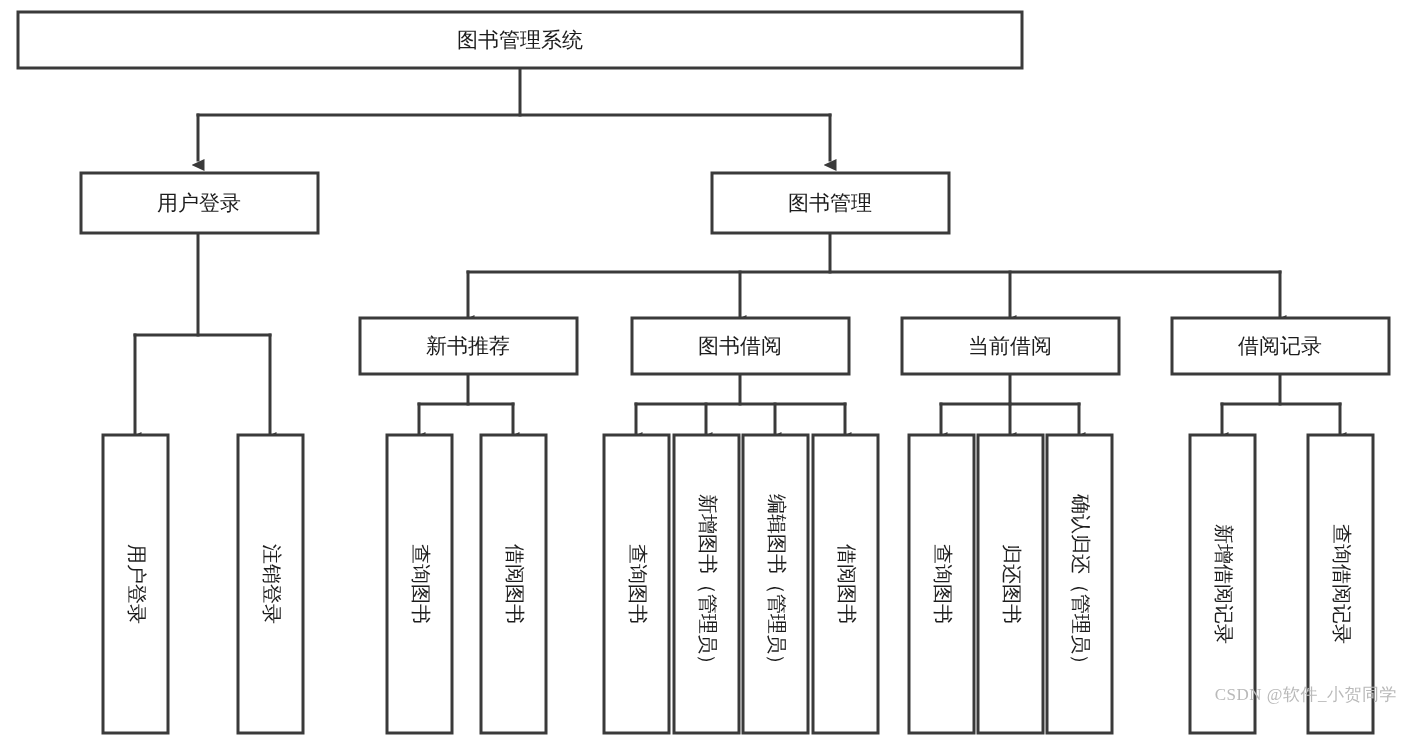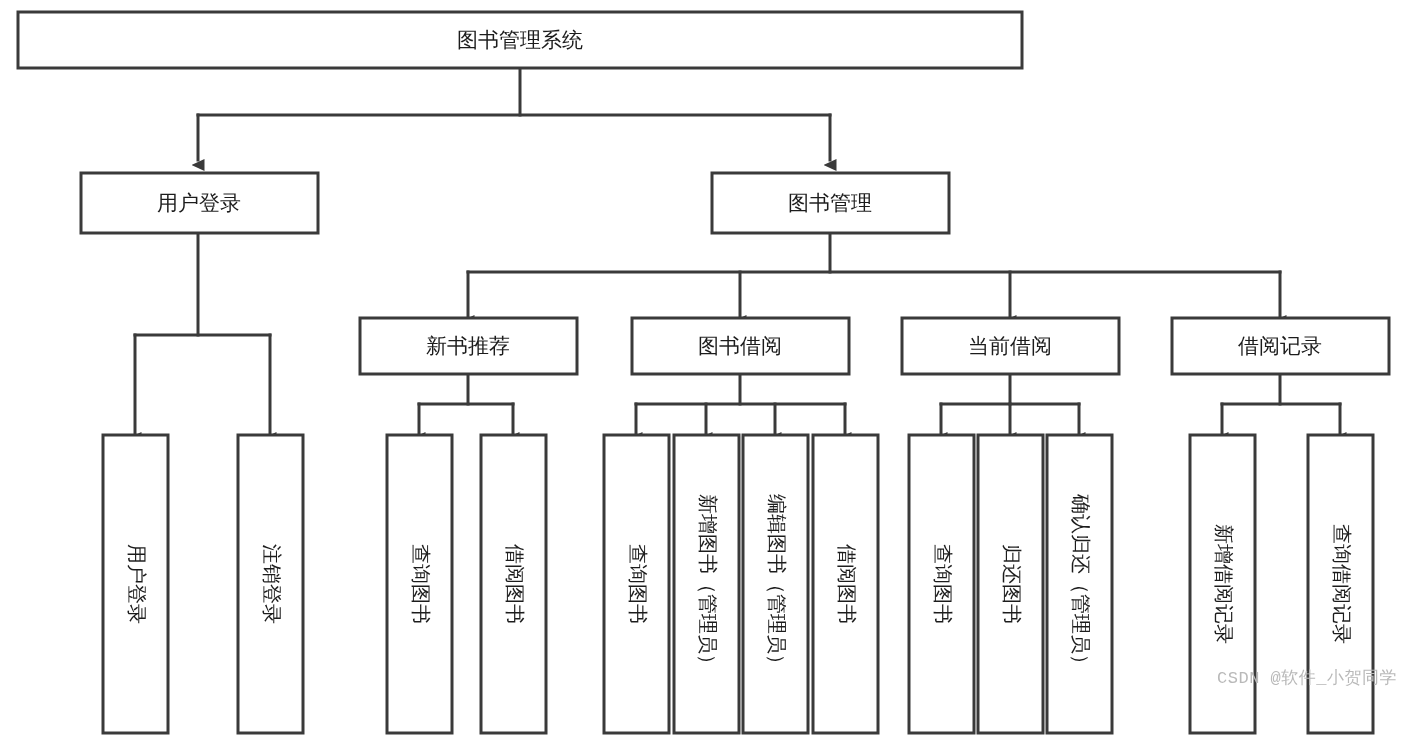--- a/index.html
+++ b/index.html
@@ -15,22 +15,22 @@
   .node-label{
     font-family:"Liberation Sans","DejaVu Sans",sans-serif;
     fill:#1c1c1c;
     font-size:21px;
     text-anchor:middle;
     dominant-baseline:middle;
   }
   .node-label.vertical{font-size:20px;}
   .watermark{
     position:absolute;
-    right:8px;bottom:19px;
-    font-family:Liberation Mono, monospace;
+    right:8px;bottom:2px;
+    font-family:Liberation Serif, serif;
     font-size:17px;
     color:#b9b9b9;
     letter-spacing:0.5px;
     white-space:nowrap;
     pointer-events:none;
   }
 </style>
 </head>
 <body>
 

